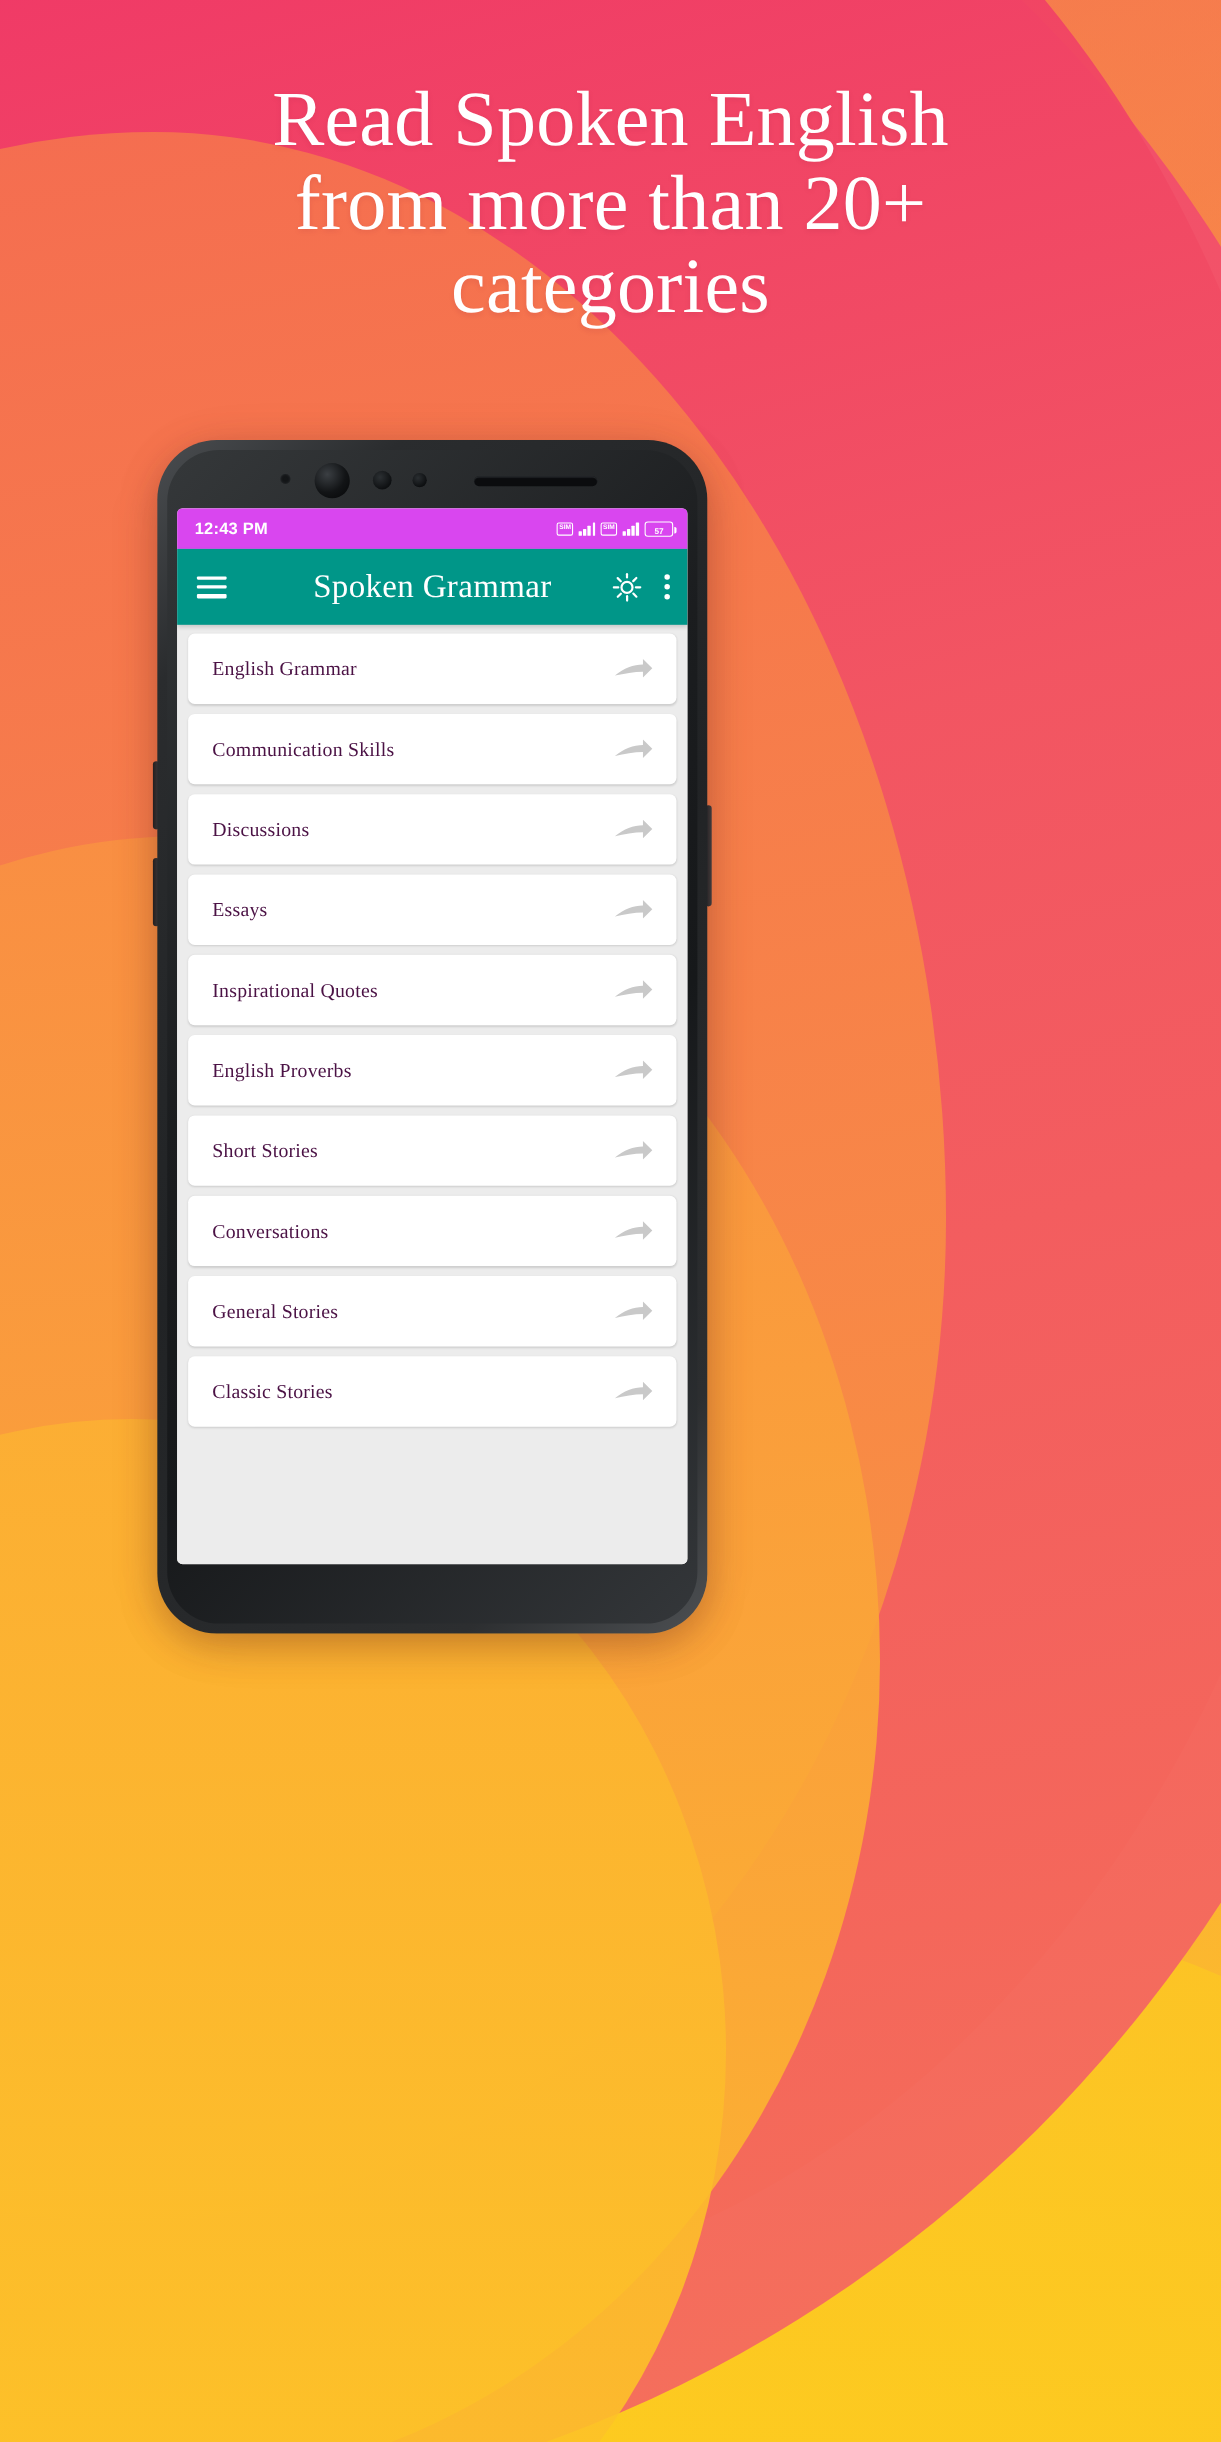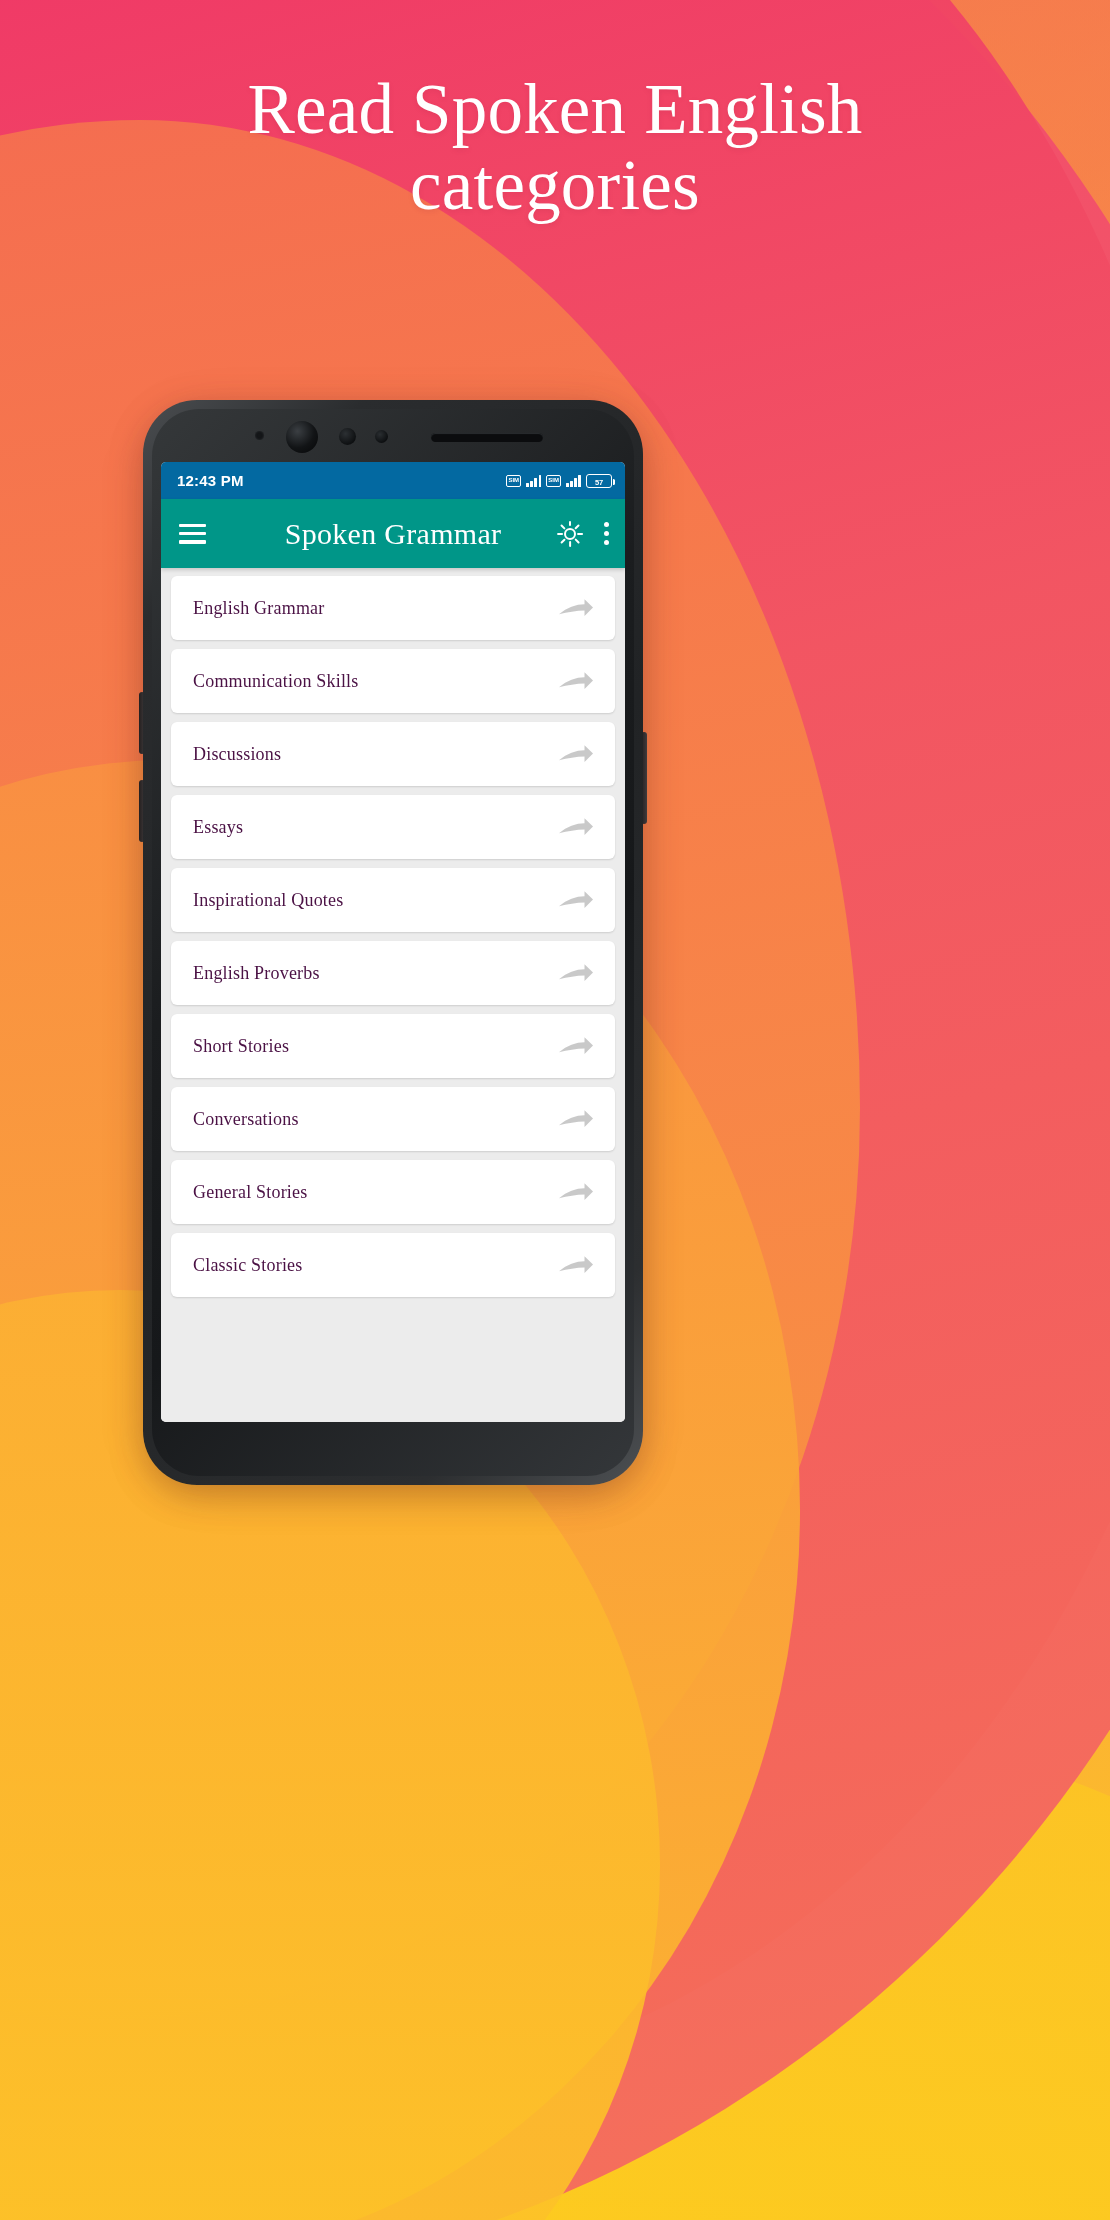--- a/index.html
+++ b/index.html
@@ -143,21 +143,21 @@
   .side-btn {
     position:absolute; background:linear-gradient(90deg,#1e2022,#3c4043);
     border-radius:3px;
   }
   .side-btn.l1 { left:-4px; top:292px; width:6px; height:62px; }
   .side-btn.l2 { left:-4px; top:380px; width:6px; height:62px; }
   .side-btn.r1 { right:-4px; top:332px; width:6px; height:92px; }
 
   
   .statusbar {
-    height:37px; background:#0369a1;
+    height:37px; background:#d946ef;
     display:flex; align-items:center; justify-content:space-between;
     padding:0 13px 0 16px;
     color:#ffffff;
   }
   .sb-time { font-size:15px; font-weight:700; letter-spacing:.2px; font-family:"Liberation Sans", sans-serif; }
   .sb-right { display:flex; align-items:center; gap:5px; }
   .sb-ico { display:flex; align-items:flex-end; }
   .sim-box {
     width:15px; height:12px; border:1.4px solid #fff; border-radius:2px;
     font-size:6px; line-height:9px; text-align:center; color:#fff; font-weight:700;
@@ -245,20 +245,21 @@
   <div class="ring-b2"></div>
   <div class="swirl swirl-a"></div>
   <div class="swirl swirl-b"></div>
   <div class="swirl swirl-c"></div>
   <div class="swirl swirl-d"></div>
   <div class="swirl swirl-e"></div>
 </div>
 
 <div id="headline">
   <span class="hl-line">Read Spoken English</span>
+  <span class="hl-line">from more than 20+</span>
   <span class="hl-line">categories</span>
 </div>
 
 <div id="phone">
   <div class="phone-shadow"></div>
   <div class="side-btn l1"></div>
   <div class="side-btn l2"></div>
   <div class="side-btn r1"></div>
 
   <div class="phone-body">

